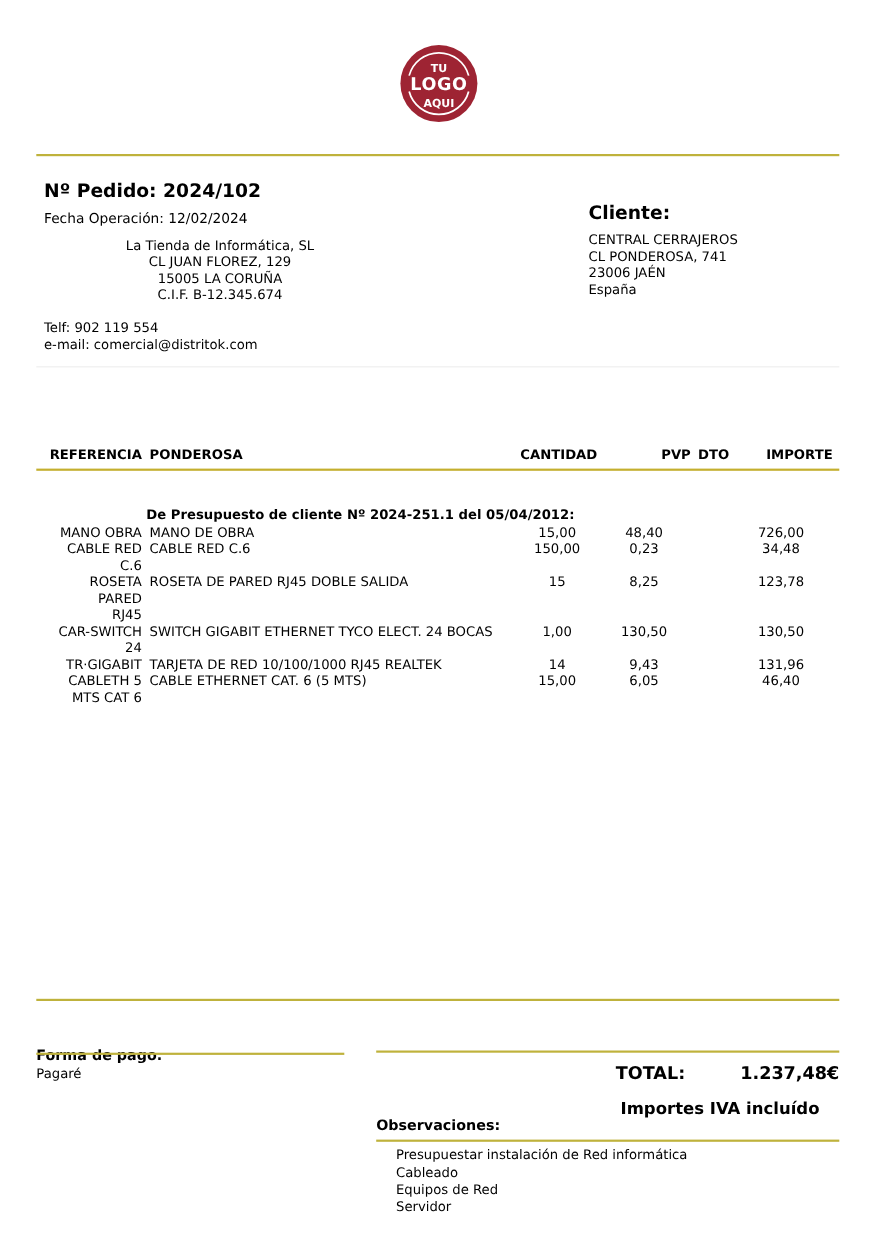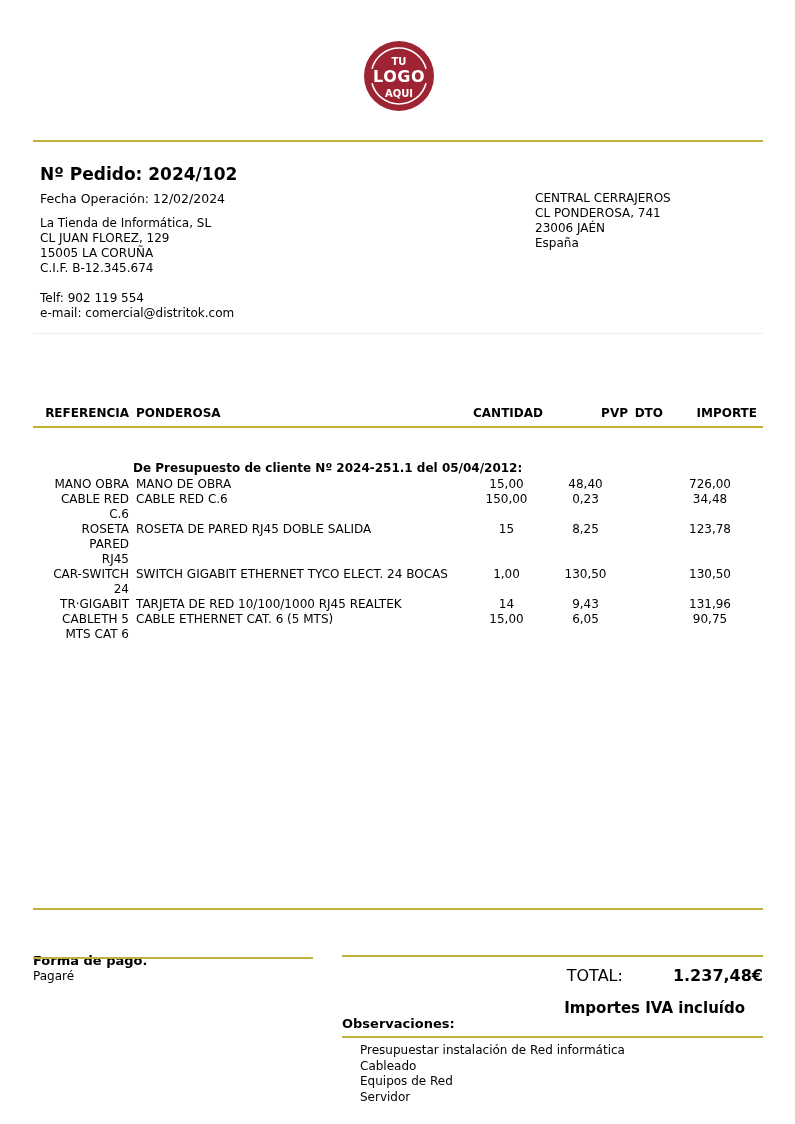--- a/index.html
+++ b/index.html
@@ -12,21 +12,21 @@
   .rule { position:absolute; height:2px; background:#bfb23c; }
   .faint { position:absolute; height:1px; background:#ededed; }
 
   
   .logo { position:absolute; left:363px; top:40px; }
 
   
   .order-block { position:absolute; left:40px; top:164px; width:320px; }
   .order-title { font-size:17px; font-weight:bold; }
   .order-date { margin-top:7px; font-size:12.5px; }
-  .company { margin-top:10px; line-height:15px; font-size:12px; }
+  .company { margin-top:10px; line-height:15px; font-size:12px;text-align:center; }
   .contact { margin-top:15px; line-height:15px; font-size:12px; }
 
   .client-block { position:absolute; left:535px; top:184px; width:230px; }
   .client-title { font-size:17px; font-weight:bold; }
   .client-lines { margin-top:7px; line-height:15px; font-size:12px; }
 
   
   .items { position:absolute; left:33px; top:406px; width:730px; }
   .thead, .trow {
     display:grid;
@@ -44,21 +44,21 @@
   .group-header { margin-top:33px; padding-left:100px; font-weight:bold; font-size:12px; line-height:15px; }
   .tbody { margin-top:1px; }
 
   
   .payment-title { position:absolute; left:33px; top:937px; font-size:13px; font-weight:bold;margin-top:16px; }
   .payment-rule { position:absolute; left:33px; top:957px; width:280px; height:2px; background:#bfb23c; }
   .payment-method { position:absolute; left:33px; top:969px; font-size:12px; }
 
   .totals-rule { position:absolute; left:342px; top:955px; width:421px; height:2px; background:#bfb23c; }
   .total-row { position:absolute; left:342px; top:966px; width:421px; display:flex; justify-content:flex-end; gap:50px; }
-  .total-label { font-size:16px; font-weight:normal; }
+  .total-label { font-size:16px; font-weight:bold; }
   .total-value { font-size:16px; font-weight:bold; }
   .tax-note { position:absolute; left:342px; top:999px; width:421px; text-align:right; padding-right:18px; font-size:15px; font-weight:bold; }
 
   .notes-title { position:absolute; left:342px; top:1016px; font-size:13px; font-weight:bold; }
   .notes-rule { position:absolute; left:342px; top:1036px; width:421px; height:2px; background:#bfb23c; }
   .notes { position:absolute; left:360px; top:1043px; width:421px; font-size:12px; line-height:15.5px; }
 </style>
 </head>
 <body>
 
@@ -84,20 +84,21 @@
       <div>15005 LA CORUÑA</div>
       <div>C.I.F. B-12.345.674</div>
     </div>
     <div class="contact">
       <div>Telf: 902 119 554</div>
       <div>e-mail: comercial@distritok.com</div>
     </div>
   </div>
 
   <div class="client-block">
+    <div class="client-title">Cliente:</div>
     <div class="client-lines">
       <div>CENTRAL CERRAJEROS</div>
       <div>CL PONDEROSA, 741</div>
       <div>23006 JAÉN</div>
       <div>España</div>
     </div>
   </div>
 
   <div class="faint" style="left:33px; top:333px; width:730px;"></div>
 
@@ -156,21 +157,21 @@
         <div class="c num"></div>
         <div class="c num imp">131,96</div>
       </div>
       <div class="trow">
         <div class="c ref">CABLETH 5
 MTS CAT 6</div>
         <div class="c art">CABLE ETHERNET CAT. 6 (5 MTS)</div>
         <div class="c num">15,00</div>
         <div class="c num">6,05</div>
         <div class="c num"></div>
-        <div class="c num imp">90,75</div>
+        <div class="c num imp">46,40</div>
       </div>
     </div>
   </div>
 
   <div class="rule" style="left:33px; top:908px; width:730px;"></div>
 
   <div class="payment-title">Forma de pago.</div>
   <div class="payment-rule"></div>
   <div class="payment-method">Pagaré</div>
 

